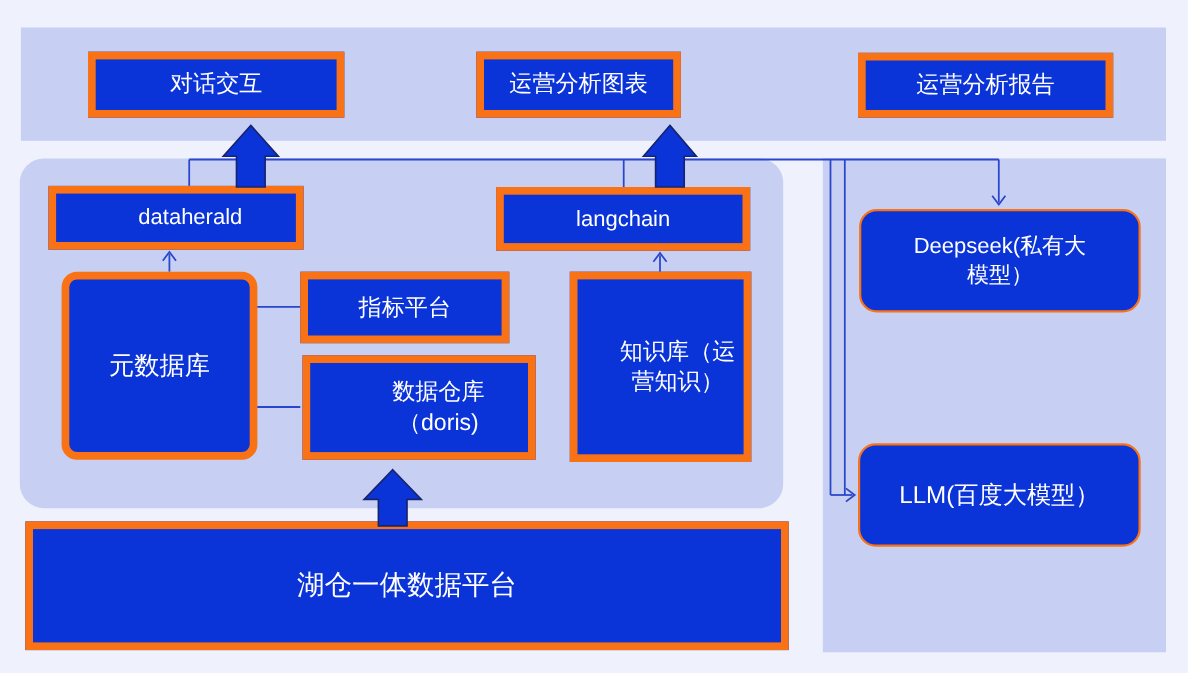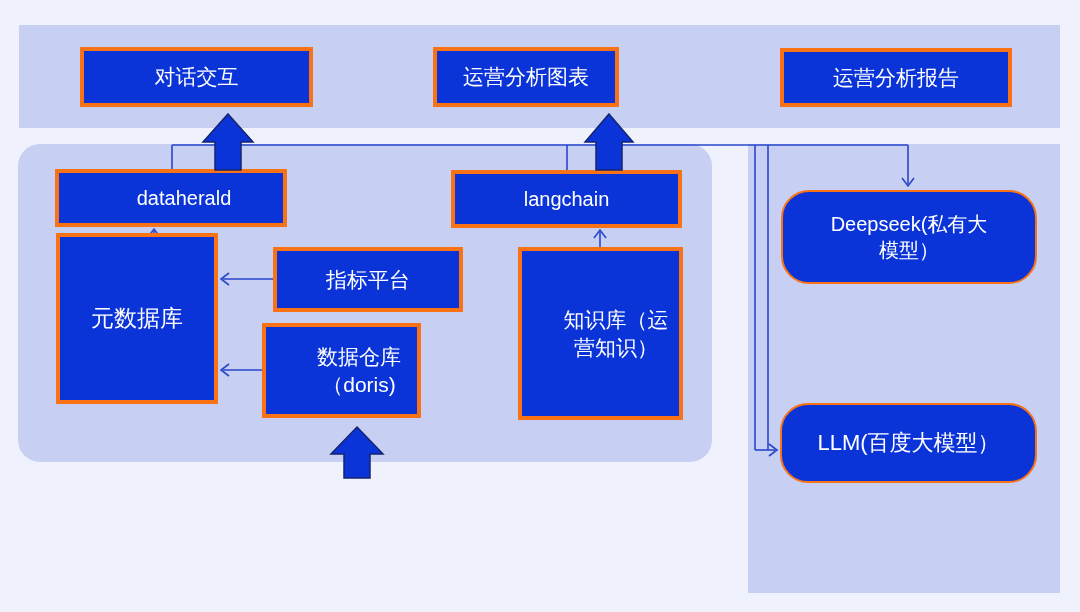--- a/index.html
+++ b/index.html
@@ -14,31 +14,31 @@
     overflow:hidden;
   }
   .panel{
     position:absolute;
     background:#c7cff3;
   }
   .panel.rounded{border-radius:22px;}
   .node{
     position:absolute;
     background:#0b34d8;
-    border:4px solid #f97316;
+    border:7px solid #f97316;
     color:#fff;
     display:flex;
     flex-direction:column;
     align-items:center;
     justify-content:center;
     text-align:center;
     box-sizing:border-box;
     line-height:1.3;
   }
-  .node.pill{border-radius:28px;border-width:2px;}
+  .node.pill{border-radius:16px;border-width:2px;}
   .svg-layer{
     position:absolute;left:0;top:0;width:1080px;height:612px;
     pointer-events:none;
   }
   .fs20{font-size:20px;font-weight:500;}
   .fs21{font-size:21px;font-weight:500;}
   .fs22{font-size:22px;font-weight:500;}
   .fs23{font-size:23px;font-weight:500;}
   .fs25{font-size:25px;font-weight:500;}
 </style>
@@ -76,49 +76,52 @@
   <div class="node fs21" style="left:80px;top:47px;width:233px;height:60px;">
     <span>对话交互</span>
   </div>
   <div class="node fs21" style="left:433px;top:47px;width:186px;height:60px;">
     <span>运营分析图表</span>
   </div>
   <div class="node fs21" style="left:780px;top:48px;width:232px;height:59px;">
     <span>运营分析报告</span>
   </div>
 
-  <div class="node fs20" style="left:55px;top:169px;width:232px;height:58px;padding-left:26px;">
+  <div class="node fs20" style="left:44px;top:169px;width:232px;height:58px;padding-left:26px;">
     <span>dataherald</span>
   </div>
   <div class="node fs20" style="left:451px;top:170px;width:231px;height:58px;justify-content:center;">
     <span>langchain</span>
   </div>
-  <div class="node fs23" style="left:56px;top:233px;width:162px;height:171px;">
+  <div class="node fs23" style="left:56px;top:247px;width:178px;height:171px;border-radius:14px;">
     <span>元数据库</span>
   </div>
   <div class="node fs21" style="left:273px;top:247px;width:190px;height:65px;">
     <span>指标平台</span>
   </div>
-  <div class="node fs21" style="left:262px;top:323px;width:159px;height:95px;padding-left:35px;">
+  <div class="node fs21" style="left:275px;top:323px;width:212px;height:95px;padding-left:35px;">
     <span>数据仓库</span>
     <span>（doris)</span>
   </div>
   <div class="node fs21" style="left:518px;top:247px;width:165px;height:173px;padding-left:31px;">
     <span>知识库（运</span>
     <span>营知识）</span>
   </div>
 
   <div class="node pill fs20" style="left:781px;top:190px;width:256px;height:94px;">
     <span>Deepseek(私有大</span>
     <span>模型）</span>
   </div>
-  <div class="node pill fs22" style="left:780px;top:403px;width:257px;height:80px;">
+  <div class="node pill fs22" style="left:780px;top:403px;width:257px;height:94px;">
     <span>LLM(百度大模型）</span>
   </div>
 
+  <div class="node fs25" style="left:23px;top:474px;width:694px;height:117px;">
+    <span>湖仓一体数据平台</span>
+  </div>
 
   <svg class="svg-layer" viewBox="0 0 1080 612">
     <g fill="#0b34d8" stroke="#16246f" stroke-width="1.5">
       <polygon points="228,114 253,142 241,142 241,170 215,170 215,142 203,142"></polygon>
       <polygon points="609,114 633,142 622,142 622,170 596,170 596,142 585,142"></polygon>
       <polygon points="357,427 383,454 370,454 370,478 344,478 344,454 331,454"></polygon>
     </g>
   </svg>
 
 </div>

